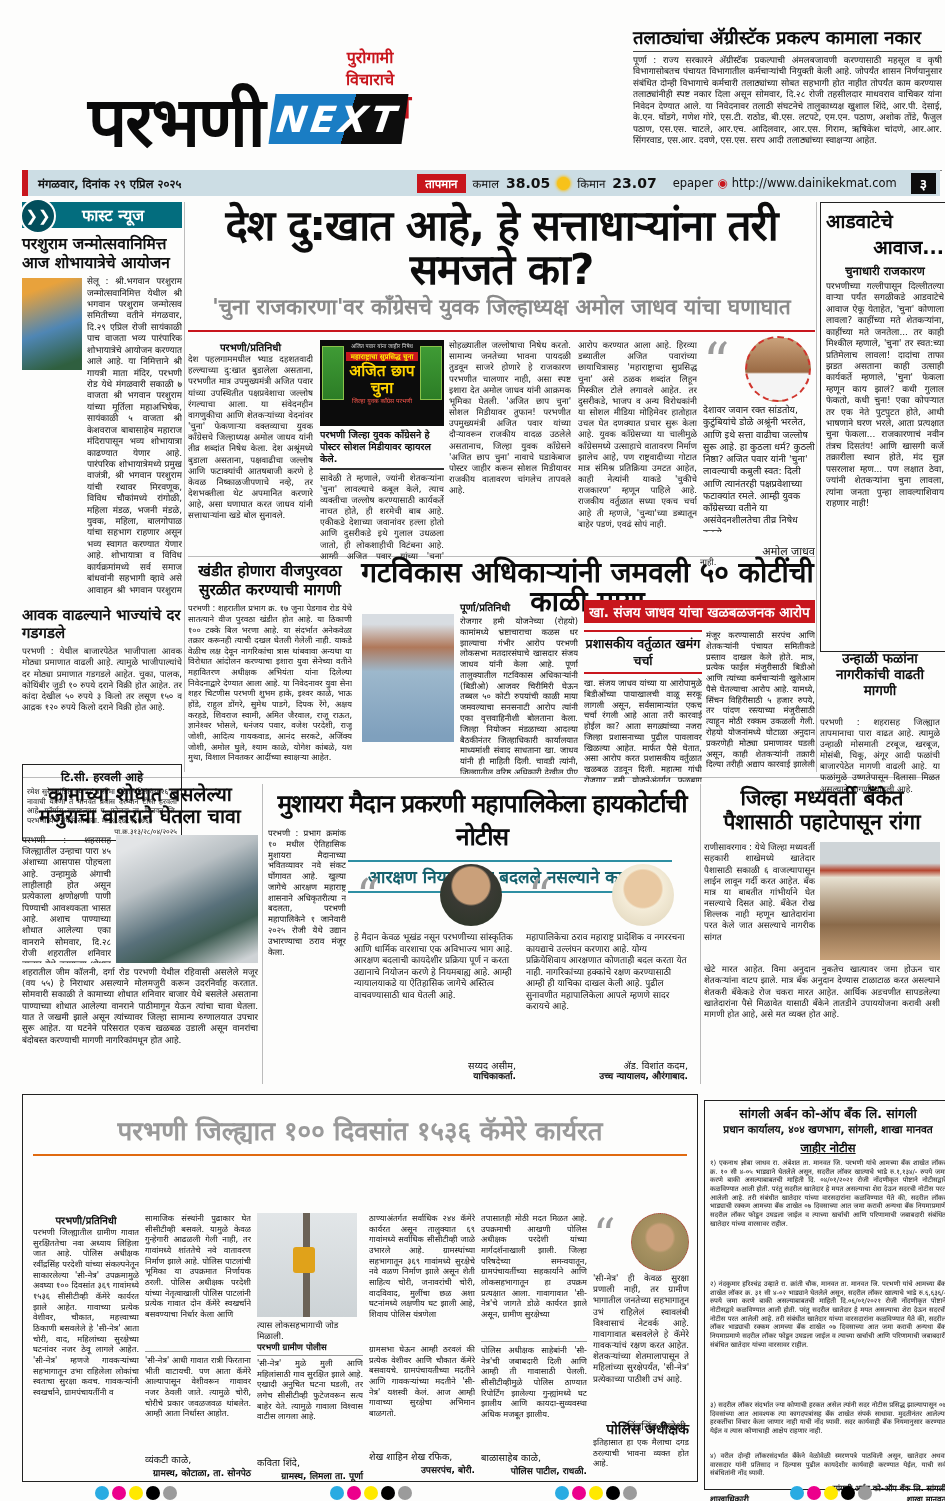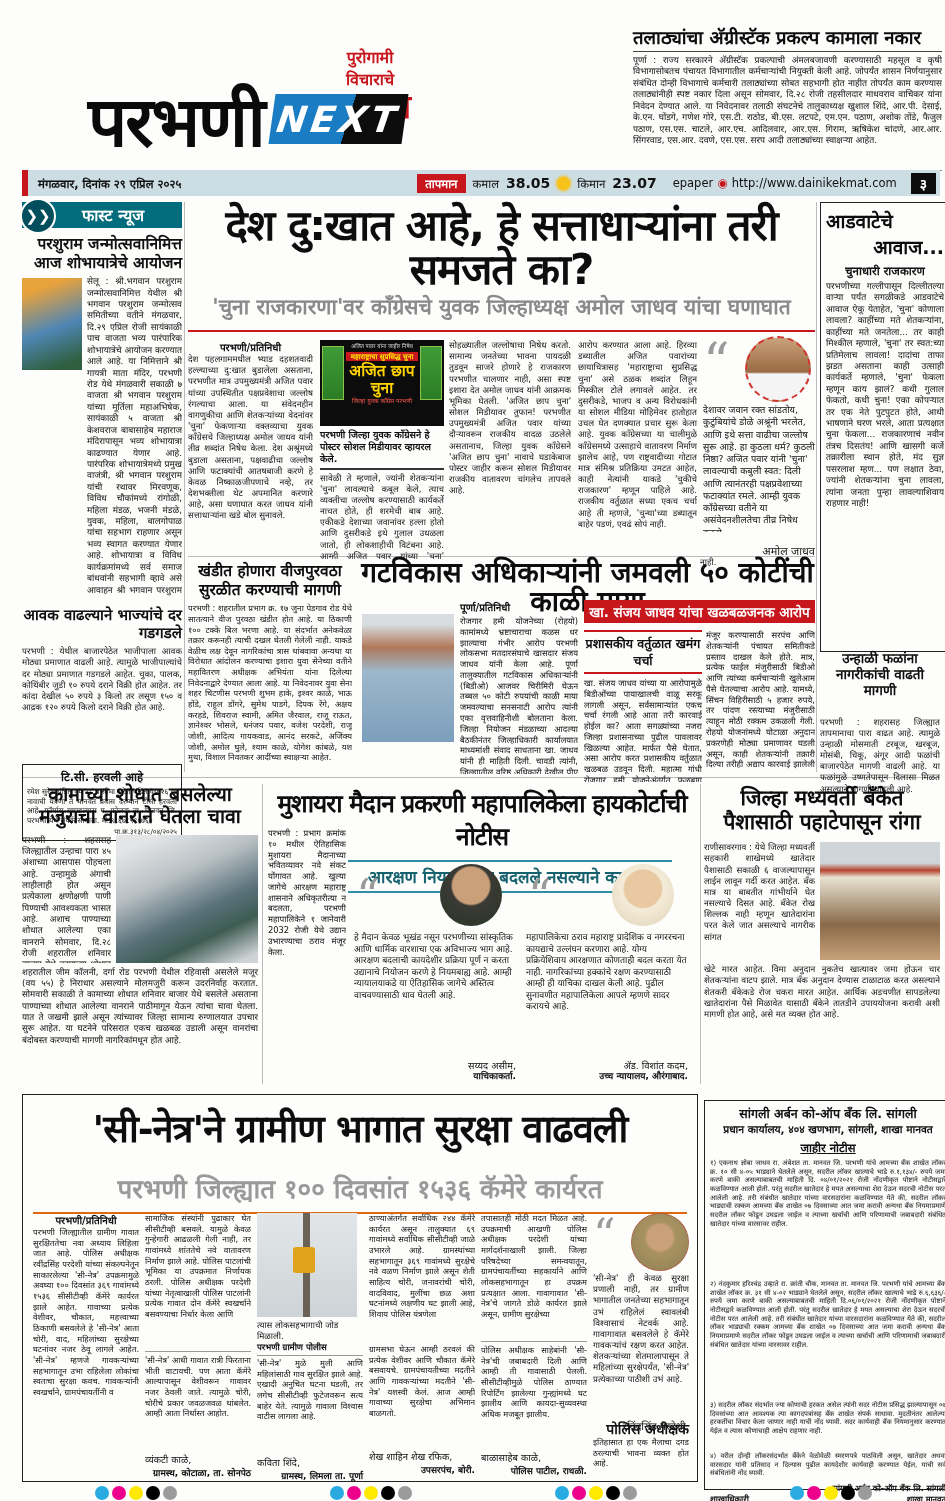--- a/index.html
+++ b/index.html
@@ -26,21 +26,21 @@
   .next-logo span{color:#fff;font-weight:900;font-style:italic;font-size:36px;letter-spacing:4px;}
   
   .datebar{background:#ccdde4;display:flex;align-items:center;font-size:11.5px;}
   .red-box{background:#c8161d;color:#fff;font-weight:bold;padding:2px 8px;}
   .page-no{background:#0d0d0d;color:#fff;font-weight:bold;font-size:14px;padding:1px 9px;}
   .sun{display:inline-block;width:13px;height:13px;border-radius:50%;background:#f7c21a;box-shadow:0 0 3px 1px #f7c21a;}
   
   .fast-head{background:#036d7e;color:#fff;font-weight:bold;font-size:16px;display:flex;align-items:center;justify-content:center;height:26px;}
   .fast-icon{position:absolute;left:-2px;top:-4px;width:32px;height:32px;border-radius:50%;background:#024e5c;color:#fff;
              display:flex;align-items:center;justify-content:center;font-size:15px;border:2px solid #fdfdfc;}
-  .fn-h{font-size:14.5px;font-weight:bold;line-height:1.2;margin:7px 0 4px 0;text-align:right;}
+  .fn-h{font-size:14.5px;font-weight:bold;line-height:1.2;margin:7px 0 4px 0;}
   .classified{border:1px solid #222;padding:4px;}
   .classified h4{margin:0 0 3px 0;text-align:center;font-size:11.5px;}
   
   .poster{background:#0c0c0c;color:#fff;text-align:center;padding:3px 22px;position:relative;height:80px;}
   .poster .pk{position:absolute;top:6px;width:20px;height:52px;background:linear-gradient(#3f9b35,#2c7d26);border:1px solid #8bc34a;}
   .poster .l1{font-size:5.5px;color:#ddd;line-height:1.3;}
   .poster .l2{background:#c8161d;color:#ffe900;font-size:7px;font-weight:bold;margin:2px 4px;}
   .poster .l3{color:#ffd400;font-weight:900;font-size:15.5px;line-height:1.1;}
   .poster .l4{color:#ff5a4f;font-size:6px;}
   .caption{font-size:9.5px;font-weight:bold;line-height:1.25;}
@@ -187,21 +187,21 @@
     <div style="margin-top:6px;overflow:hidden;">
       <div class="photo" style="float:right;width:142px;height:128px;margin-left:5px;background:linear-gradient(155deg,#e3e5e7 10%,#b9c0c4 35%,#58707a 60%,#3e5c52 75%,#cfd3d6 95%);"></div>
       <div class="body-sm hide" style="font-size:8.7px;height:128px;">परभणी : शहरासह जिल्ह्यातील उन्हाचा पारा ४५ अंशाच्या आसपास पोहचला आहे. उन्हामुळे अंगाची लाहीलाही होत असून प्रत्येकाला क्षणोक्षणी पाणी पिण्याची आवश्यकता भासत आहे. अशाच पाण्याच्या शोधात आलेल्या एका वानराने सोमवार, दि.२८ रोजी शहरातील शनिवार बाजार येथे कामाच्या शोधात बसलेल्या मजुराचा अचानक चावा घेतल्याची घटना घडली आहे.</div>
     </div>
     <div class="body-sm hide" style="height:148px;margin-top:4px;font-size:8.7px;">शहरातील जीम कॉलनी, दर्गा रोड परभणी येथील रहिवासी असलेले मजूर (वय ५५) हे निराधार असल्याने मोलमजुरी करून उदरनिर्वाह करतात. सोमवारी सकाळी ते कामाच्या शोधात शनिवार बाजार येथे बसलेले असताना पाण्याच्या शोधात आलेल्या वानराने पाठीमागून येऊन त्यांचा चावा घेतला. यात ते जखमी झाले असून त्यांच्यावर जिल्हा सामान्य रुग्णालयात उपचार सुरू आहेत. या घटनेने परिसरात एकच खळबळ उडाली असून वानरांचा बंदोबस्त करण्याची मागणी नागरिकांमधून होत आहे.</div>
   </div>
 
   <div class="abs" style="left:268px;top:786px;width:428px;height:298px;">
     <div class="headline" style="font-size:24.5px;text-align:center;letter-spacing:-1px;">मुशायरा मैदान प्रकरणी महापालिकेला हायकोर्टाची नोटीस</div>
     <div class="teal-sub" style="margin:8px 24px 6px 80px;">आरक्षण नियमानुसार बदलले नसल्याने कारवाई</div>
-    <div class="abs body-sm hide" style="left:0;top:42px;width:78px;height:252px;font-size:8.3px;">परभणी : प्रभाग क्रमांक १० मधील ऐतिहासिक मुशायरा मैदानाच्या भवितव्यावर नवे संकट घोंगावत आहे. खुल्या जागेचे आरक्षण महाराष्ट्र शासनाने अधिकृतरीत्या न बदलता, परभणी महापालिकेने १ जानेवारी 2032 रोजी येथे उद्यान उभारण्याचा ठराव मंजूर केला.</div>
+    <div class="abs body-sm hide" style="left:0;top:42px;width:78px;height:252px;font-size:8.3px;">परभणी : प्रभाग क्रमांक १० मधील ऐतिहासिक मुशायरा मैदानाच्या भवितव्यावर नवे संकट घोंगावत आहे. खुल्या जागेचे आरक्षण महाराष्ट्र शासनाने अधिकृतरीत्या न बदलता, परभणी महापालिकेने १ जानेवारी २०२५ रोजी येथे उद्यान उभारण्याचा ठराव मंजूर केला.</div>
     <div class="abs body-sm hide" style="left:0;top:70px;width:78px;height:0px;"></div>
 
     <div class="abs" style="left:86px;top:78px;width:162px;height:218px;">
       <span class="quote-glyph" style="position:absolute;left:2px;top:14px;font-size:46px;">“</span>
       <div class="circle-photo" style="position:absolute;right:14px;top:0;width:62px;height:62px;background:radial-gradient(circle at 50% 35%,#caa07a 36%,#3a3a34 40%,#2a3526 100%);"></div>
       <div class="hide" style="position:absolute;top:68px;font-size:8.9px;line-height:1.3;height:122px;">हे मैदान केवळ भूखंड नसून परभणीच्या सांस्कृतिक आणि धार्मिक वारशाचा एक अविभाज्य भाग आहे. आरक्षण बदलाची कायदेशीर प्रक्रिया पूर्ण न करता उद्यानाचे नियोजन करणे हे नियमबाह्य आहे. आम्ही न्यायालयाकडे या ऐतिहासिक जागेचे अस्तित्व वाचवण्यासाठी धाव घेतली आहे.</div>
       <div style="position:absolute;bottom:10px;right:0;" class="attr">सय्यद असीम,</div>
       <div style="position:absolute;bottom:0;right:0;" class="attr-role">याचिकाकर्ता.</div>
     </div>
 
@@ -217,21 +217,20 @@
   <div class="abs" style="left:704px;top:786px;width:236px;height:298px;">
     <div class="headline" style="font-size:21px;text-align:center;line-height:1.15;">जिल्हा मध्यवर्ती बँकेत पैशासाठी पहाटेपासून रांगा</div>
     <div style="margin-top:8px;overflow:hidden;">
       <div class="photo" style="float:right;width:120px;height:118px;margin-left:5px;background:linear-gradient(180deg,#cfd5d8 18%,#b5452f 24%,#e8e2d2 30%,#8a6a4a 70%,#c8a27a 100%);"></div>
       <div class="body-sm hide" style="font-size:8.6px;height:118px;">राणीसावरगाव : येथे जिल्हा मध्यवर्ती सहकारी शाखेमध्ये खातेदार पैशासाठी सकाळी ६ वाजल्यापासून लाईन लावून गर्दी करत आहेत. बँक मात्र या बाबतीत गांभीर्याने घेत नसल्याचे दिसत आहे. बँकेत रोख शिल्लक नाही म्हणून खातेदारांना परत केले जात असल्याचे नागरीक सांगत</div>
     </div>
     <div class="body-sm hide" style="height:132px;margin-top:4px;font-size:8.6px;">खेटे मारत आहेत. विमा अनुदान नुकतेच खात्यावर जमा होऊन चार शेतकऱ्यांना वाटप झाले. मात्र बँक अनुदान देण्यास टाळाटाळ करत असल्याने शेतकरी बँकेकडे रोज चकरा मारत आहेत. आर्थिक अडचणीत सापडलेल्या खातेदारांना पैसे मिळावेत यासाठी बँकेने तातडीने उपाययोजना करावी अशी मागणी होत आहे, असे मत व्यक्त होत आहे.</div>
   </div>
 
   <div class="abs box-border" style="left:22px;top:1094px;width:674px;height:386px;">
-    <div class="headline" style="font-size:38px;text-align:center;margin-top:6px;letter-spacing:-1px;">'सी-नेत्र'ने ग्रामीण भागात सुरक्षा वाढवली</div>
     <div style="font-size:26px;font-weight:bold;color:#9a9a9a;text-align:center;margin-top:17px;">परभणी जिल्ह्यात १०० दिवसांत १५३६ कॅमेरे कार्यरत</div>
     <div style="height:2px;background:#e06a10;margin:6px 10px;"></div>
 
     <div class="abs" style="left:10px;top:118px;width:106px;height:258px;">
       <div class="byline">परभणी/प्रतिनिधी</div>
       <div class="body-sm hide" style="height:242px;font-size:8.2px;">परभणी जिल्ह्यातील ग्रामीण गावात सुरक्षिततेचा नवा अध्याय लिहिला जात आहे. पोलिस अधीक्षक रवींद्रसिंह परदेशी यांच्या संकल्पनेतून साकारलेल्या 'सी-नेत्र' उपक्रमामुळे अवघ्या १०० दिवसांत ३६९ गावांमध्ये १५३६ सीसीटीव्ही कॅमेरे कार्यरत झाले आहेत. गावाच्या प्रत्येक वेशीवर, चौकात, महत्त्वाच्या ठिकाणी बसवलेले हे 'सी-नेत्र' आता चोरी, वाद, महिलांच्या सुरक्षेच्या घटनांवर नजर ठेवू लागले आहेत. 'सी-नेत्र' म्हणजे गावकऱ्यांच्या सहभागातून उभा राहिलेला लोकांचा स्वतःचा सुरक्षा कवच. गावकऱ्यांनी स्वखर्चाने, ग्रामपंचायतींनी व</div>
     </div>
 
     <div class="abs" style="left:122px;top:118px;width:106px;height:258px;">
       <div class="body-sm hide" style="height:138px;font-size:8.2px;">सामाजिक संस्थांनी पुढाकार घेत सीसीटीव्ही बसवले. यामुळे केवळ गुन्हेगारी आढळली गेली नाही, तर गावांमध्ये शांततेचे नवे वातावरण निर्माण झाले आहे. पोलिस पाटलांची भूमिका या उपक्रमात निर्णायक ठरली. पोलिस अधीक्षक परदेशी यांच्या नेतृत्वाखाली पोलिस पाटलांनी प्रत्येक गावात दोन कॅमेरे स्वखर्चाने बसवण्याचा निर्धार केला आणि</div>

